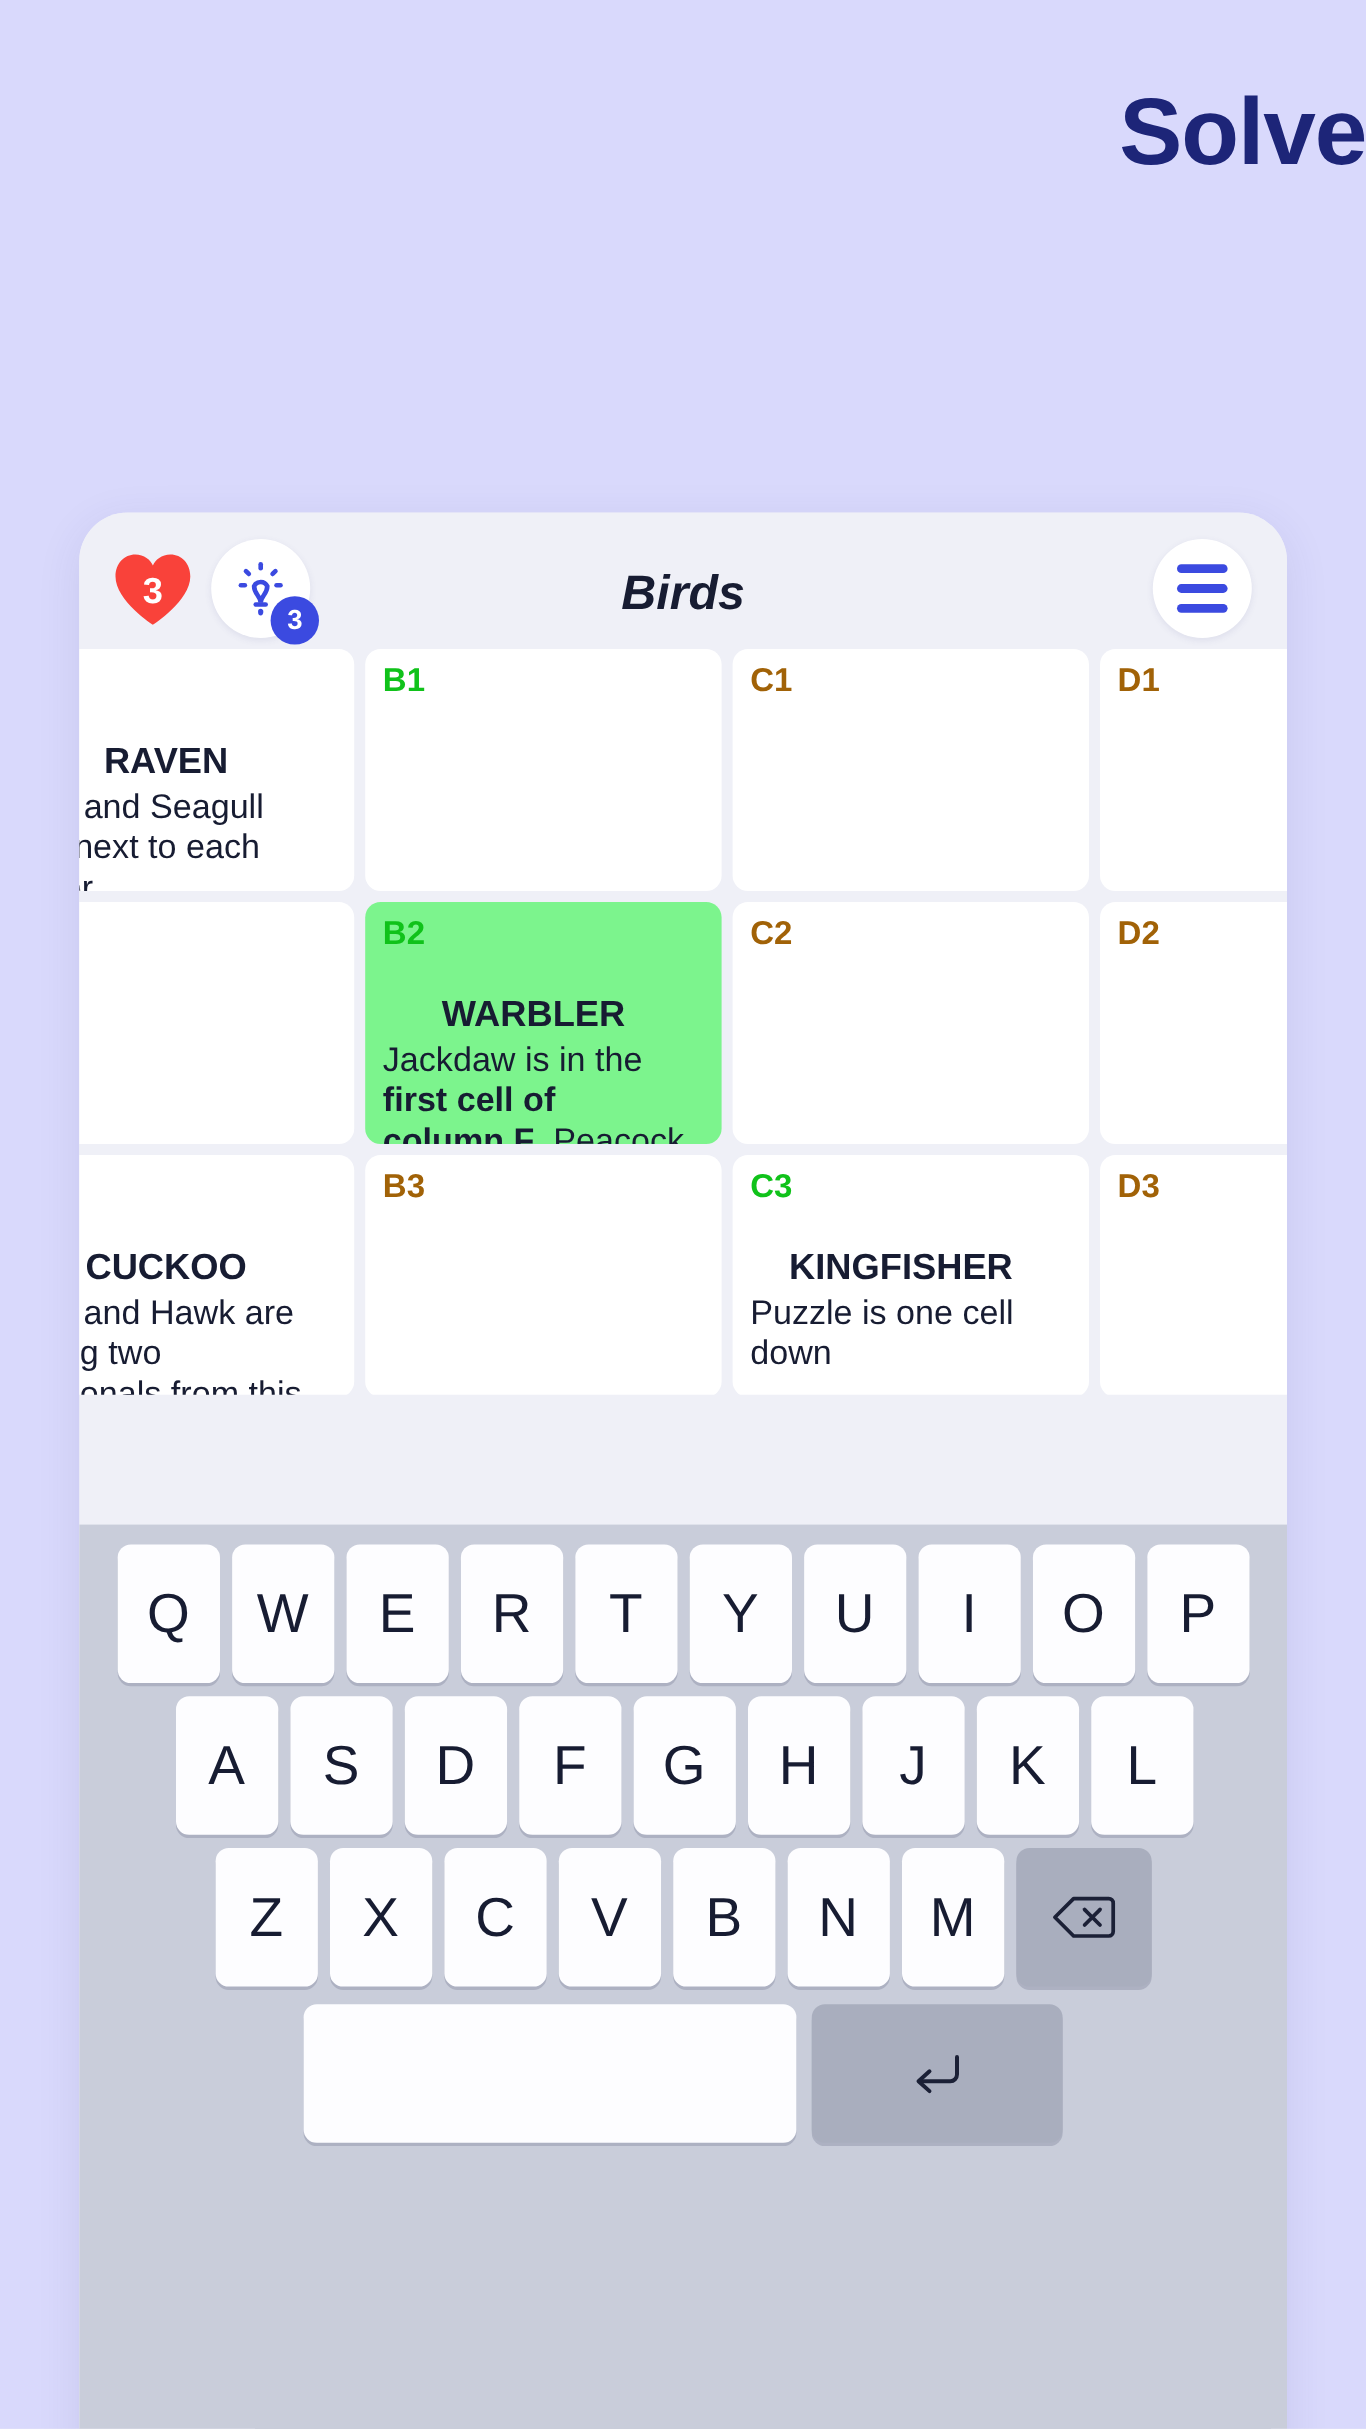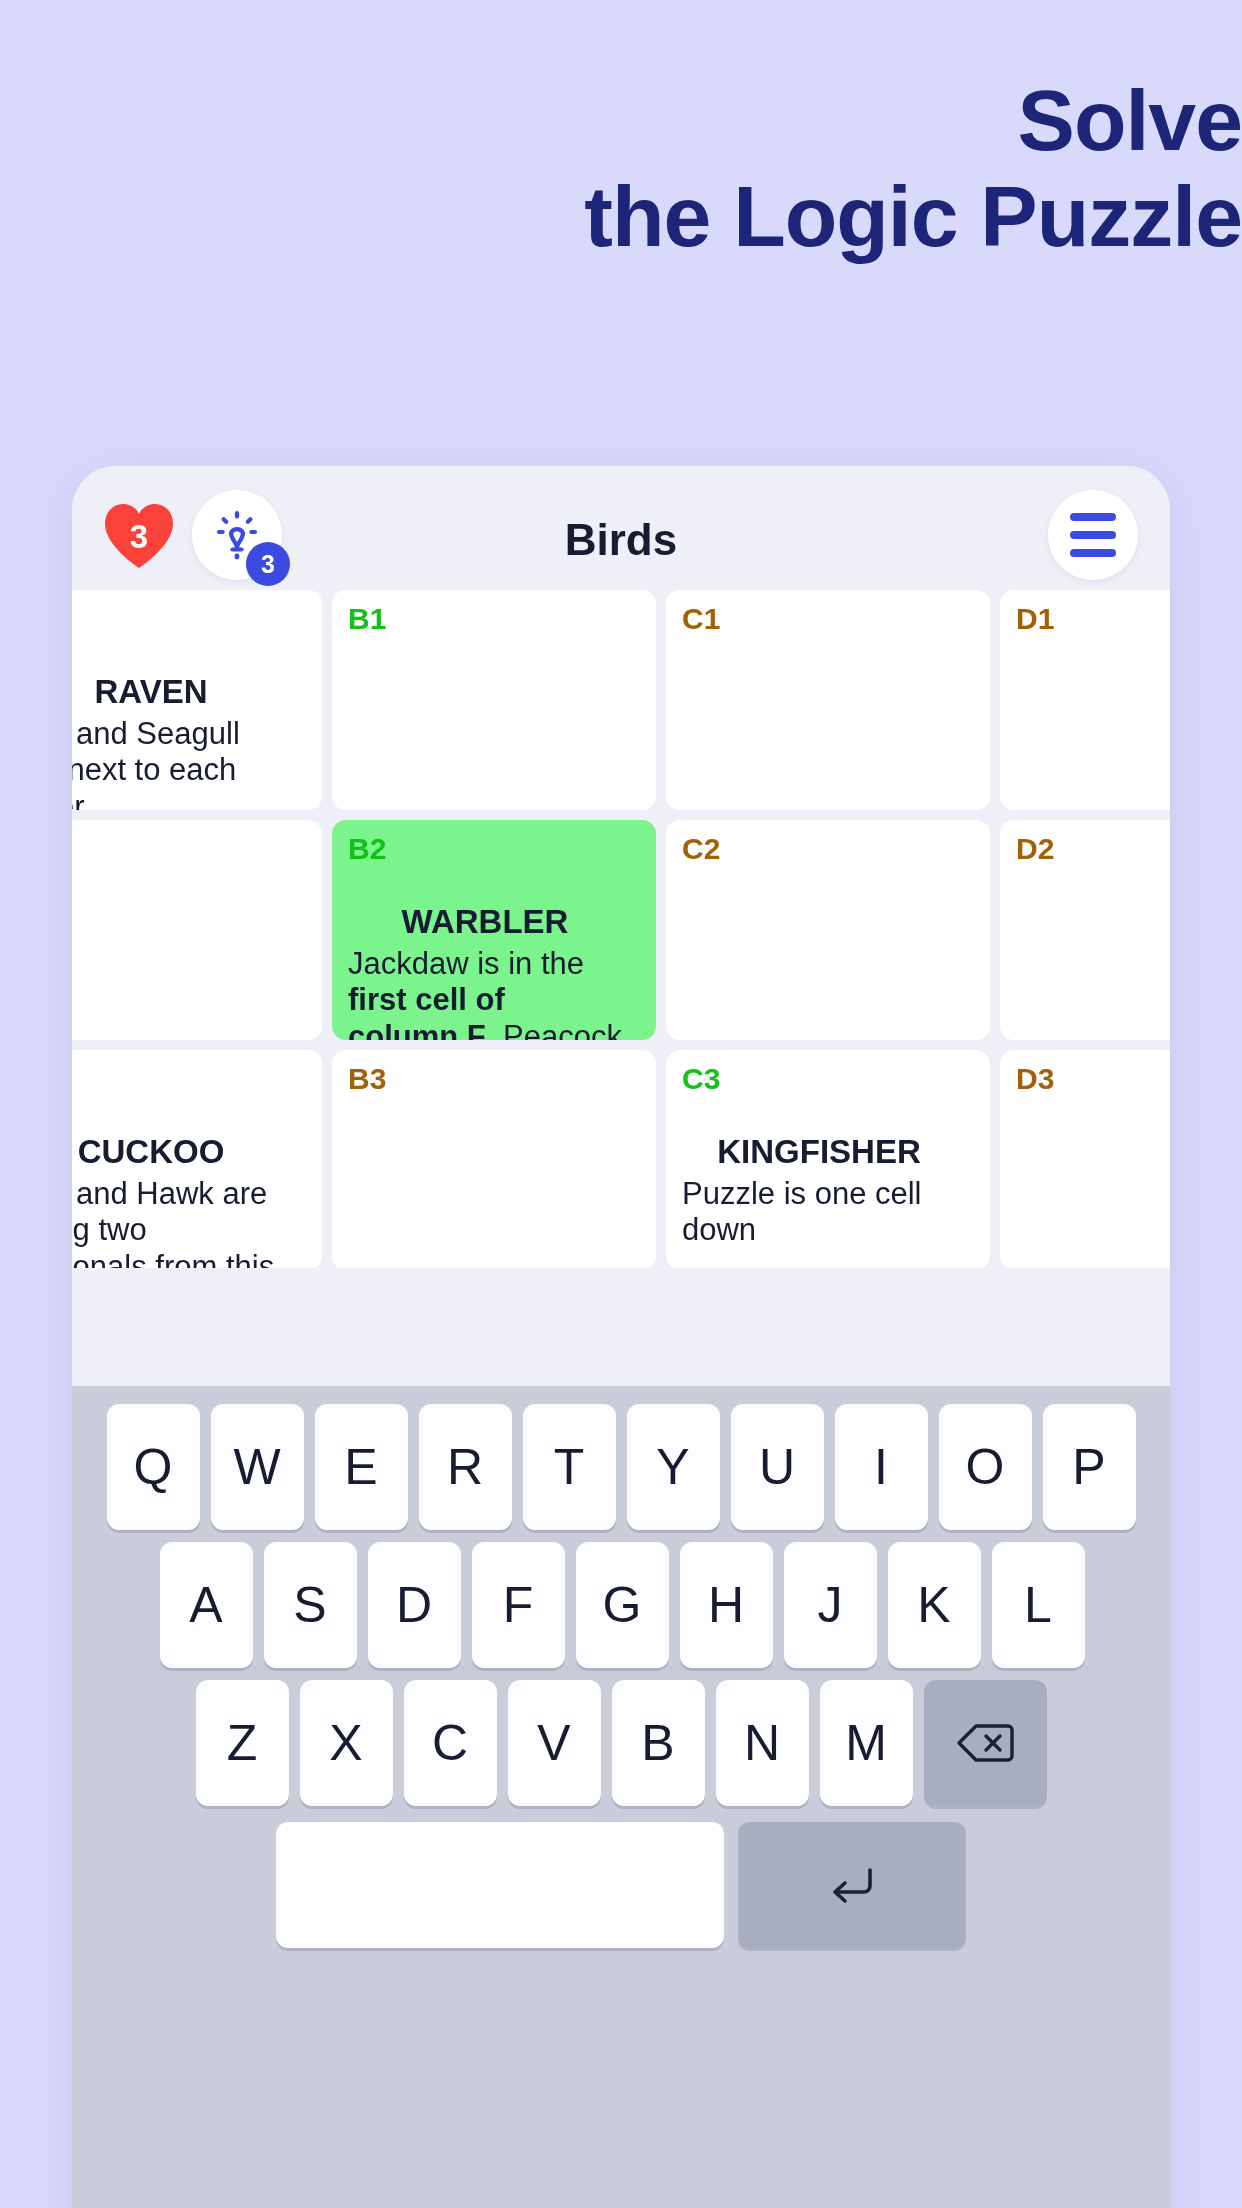--- a/index.html
+++ b/index.html
@@ -108,20 +108,21 @@
     position: absolute;
     left: 0; top: 0;
     width: 100%;
     height: 148px;
     display: flex;
     align-items: center;
     justify-content: center;
     font-size: 44px;
     font-weight: bold;
     color: #171c32;
+    font-style: italic;
   }
 
   .menu-btn {
     position: absolute;
     right: 32px;
     top: 24px;
     width: 90px;
     height: 90px;
     border-radius: 50%;
     background: #ffffff;
@@ -239,21 +240,20 @@
   .kb-row.r4 {
     gap: 14px;
     margin-top: 16px;
   }
 </style>
 </head>
 <body>
 
 <div class="promo">
   <span class="promo-line">Solve</span>
-  <span class="promo-line">the Logic Puzzle</span>
 </div>
 
 <div class="phone">
 
   <div class="app-header">
 
     <div class="heart">
       <svg viewBox="0 0 76 70">
         <path d="M38 68 C38 68 4 46 4 24 C4 12 12 4 22 4 C30 4 36 9 38 14 C40 9 46 4 54 4 C64 4 72 12 72 24 C72 46 38 68 38 68 Z" fill="#f9423a"></path>
       </svg>

